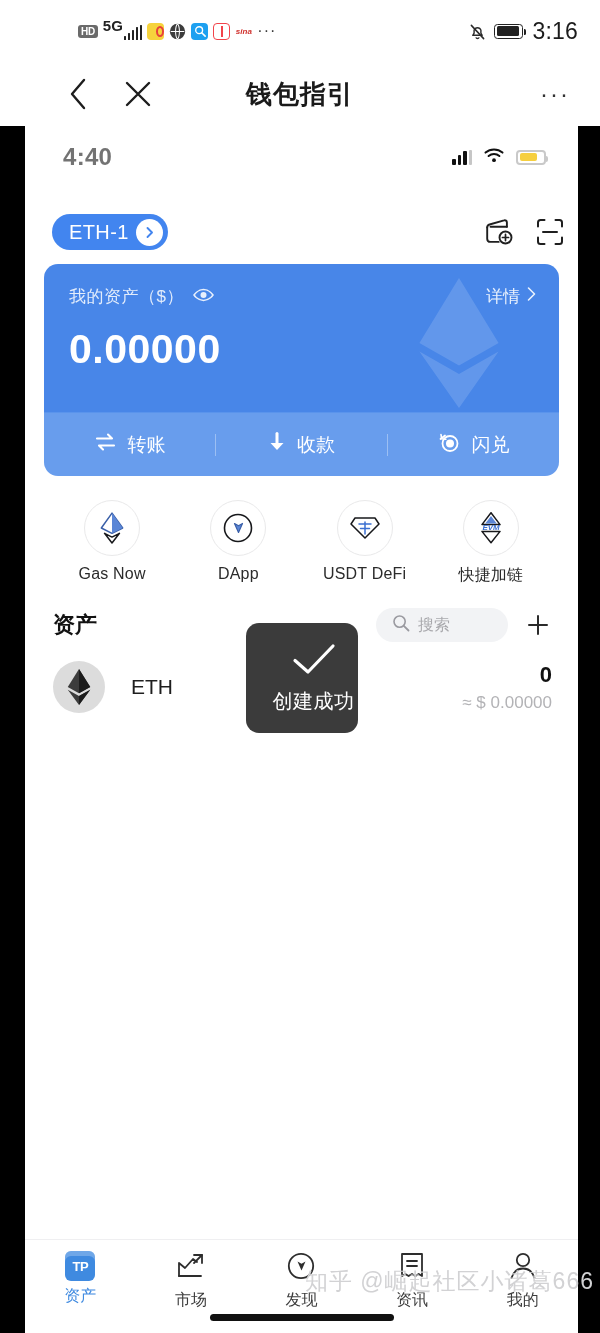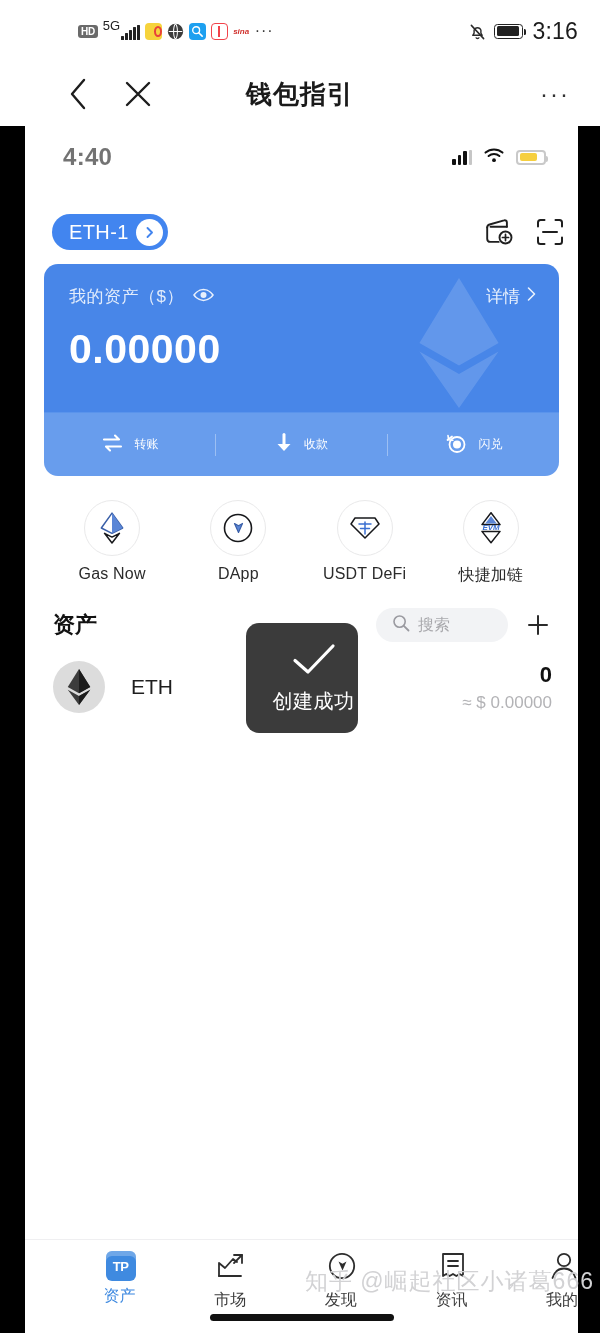--- a/index.html
+++ b/index.html
@@ -16,21 +16,21 @@
     position:absolute; top:0; left:0; width:600px; height:62px;
     display:flex; align-items:center; background:#fff;text-align:center;
   }
   .os-left { display:flex; align-items:center; gap:5px; margin-left:78px; }
   .os-right { display:flex; align-items:center; gap:9px; margin-left:auto; margin-right:22px; }
   .hd-badge {
     background:#6a6a6a; color:#fff; font-size:10px; font-weight:bold;
     border-radius:3px; padding:1px 3px; letter-spacing:-0.3px; line-height:11px;
   }
   .sig-5g { display:flex; align-items:flex-end; gap:1px; }
-  .sig-5g .lbl { font-size:13px; font-weight:normal; color:#222; line-height:8px; margin-bottom:10px;}
+  .sig-5g .lbl { font-size:15px; font-weight:bold; color:#222; line-height:8px; margin-bottom:10px;}
   .bars { display:flex; align-items:flex-end; gap:1.5px; height:15px; }
   .bars i { display:block; width:2.5px; background:#222; border-radius:0.5px; }
   .bars i:nth-child(1){height:4px}.bars i:nth-child(2){height:7px}
   .bars i:nth-child(3){height:10px}.bars i:nth-child(4){height:13px}.bars i:nth-child(5){height:15px}
   .appico { width:17px; height:17px; border-radius:4px; display:flex; align-items:center; justify-content:center;
             font-size:9px; color:#fff; font-weight:bold; overflow:hidden; }
   .ico-weibo { background:#f6d33c; }
   .ico-weibo .eye { width:11px;height:11px;border-radius:50%;border:2.5px solid #e8413a;box-sizing:border-box; }
   .ico-globe { background:#fff; color:#2d2d2d; font-size:15px; }
   .ico-search { background:#1da0f0; }
@@ -104,21 +104,21 @@
   .card-top { position:relative; padding:21px 22px 0 25px; }
   .card-row1 { display:flex; align-items:center; }
   .card-lbl { color:#e2ecfb; font-size:17px; letter-spacing:0.5px; }
   .eye { margin-left:9px; }
   .detail { margin-left:auto; display:flex; align-items:center; gap:6px; color:#eaf2fd; font-size:17px; }
   .card-amount { color:#fff; font-size:41px; font-weight:bold; letter-spacing:0.5px; margin-top:18px; }
   .card-actions {
     position:absolute; left:0; right:0; bottom:0; height:63px;
     display:flex; align-items:center; background:rgba(255,255,255,0.09);
   }
-  .act { flex:1; display:flex; align-items:center; justify-content:center; gap:11px; color:#fff; font-size:12px; }
+  .act { flex:1; display:flex; align-items:center; justify-content:center; gap:11px; color:#fff; font-size:19px; }
   .act-div { width:1px; height:22px; background:rgba(255,255,255,0.35); }
 
   
   .shortcuts { display:flex; padding:24px 24px 0 24px; }
   .sc { flex:1; display:flex; flex-direction:column; align-items:center; gap:9px; }
   .sc-circle {
     width:56px;height:56px;border-radius:50%;border:1px solid #e9e9ea;background:#fff;
     display:flex;align-items:center;justify-content:center;
   }
   .sc-label { font-size:16px; color:#2b2b2b; letter-spacing:0.2px; }
@@ -150,21 +150,21 @@
     width:112px; height:110px; border-radius:13px; background:#3b3b3b;
     display:flex; flex-direction:column; align-items:center; justify-content:center; gap:6px;padding-left:24px;
   }
   .toast-text { color:#fff; font-size:20px; letter-spacing:0.5px; }
 
   
   .tabbar {
     position:absolute; left:0; right:0; bottom:0; height:94px;
     border-top:1px solid #efeff1; background:#fff; display:flex; align-items:flex-start; padding-top:11px;
   }
-  .tab { flex:1; display:flex; flex-direction:column; align-items:flex-end; gap:5px; }
+  .tab { flex:1; display:flex; flex-direction:column; align-items:center; gap:5px; }
   .tab-label { font-size:16px; color:#3d3d3d; }
   .tab.active .tab-label { color:#3f8ae0; }
   .tp-logo {
     width:30px;height:30px;border-radius:6px;background:#3f8ae0;
     display:flex;align-items:center;justify-content:center;
     color:#fff;font-size:13px;font-weight:bold;letter-spacing:-0.5px;
     box-shadow: inset 0 5px 0 rgba(255,255,255,0.25);
   }
   .home-ind { position:absolute; left:50%; transform:translateX(-50%); bottom:12px; width:184px; height:7px; background:#111; border-radius:4px; }
 

